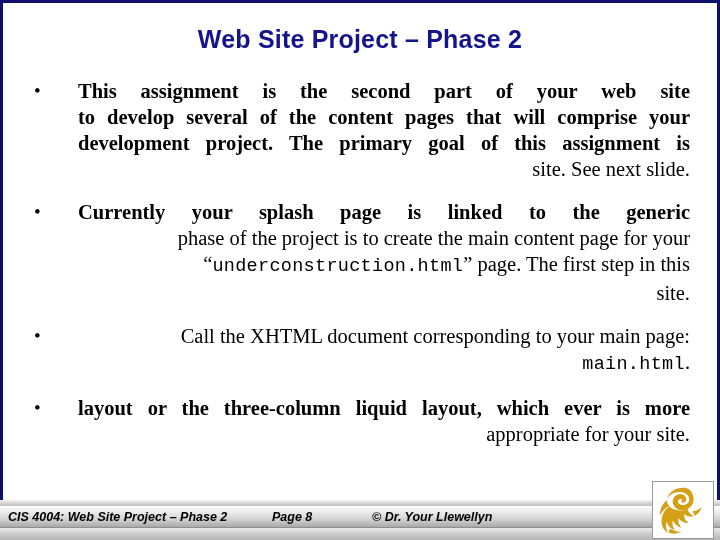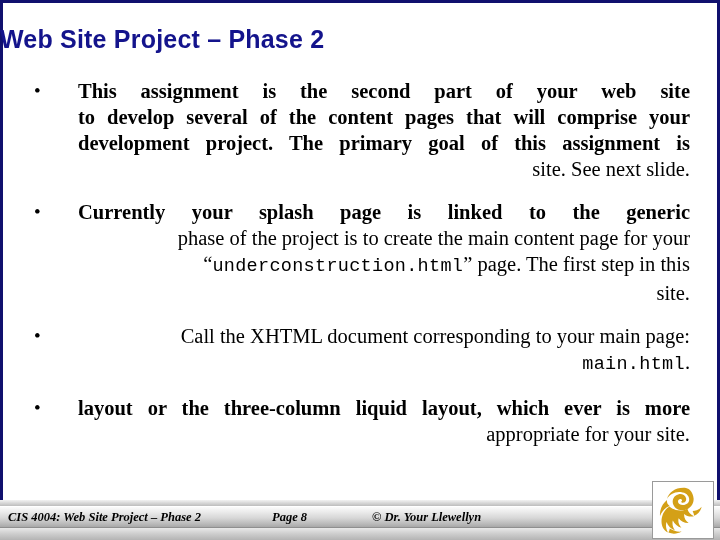--- a/index.html
+++ b/index.html
@@ -40,20 +40,21 @@
     width: 3px; height: 500px;
     background: #10106e;
   }
 
   
   .title {
     position: absolute;
     left: 0;
     top: 24px;
     width: 720px;
+    text-align: center;
     font-family: "Liberation Sans", "DejaVu Sans", sans-serif;
     font-size: 25px;
     font-weight: bold;
     color: #14148c;
     letter-spacing: 0.2px;
     line-height: 30px;
     white-space: nowrap;
   }
 
   
@@ -138,21 +139,21 @@
     left: 0; top: 28px;
     width: 720px; height: 12px;
     background: linear-gradient(to bottom, #e9e9e9 0%, #cfcfcf 45%, #b4b4b4 100%);
   }
 
   .footer-text {
     position: absolute;
     top: 8px;
     height: 18px;
     line-height: 18px;
-    font-family: Liberation Serif, serif;
+    font-family: Liberation Sans, sans-serif;
     font-style: italic;
     font-weight: bold;
     font-size: 12.5px;
     color: #000000;
     white-space: nowrap;
   }
   .footer-course { left: 8px; }
   .footer-page   { left: 272px; }
   .footer-copy   { left: 372px; }
 

